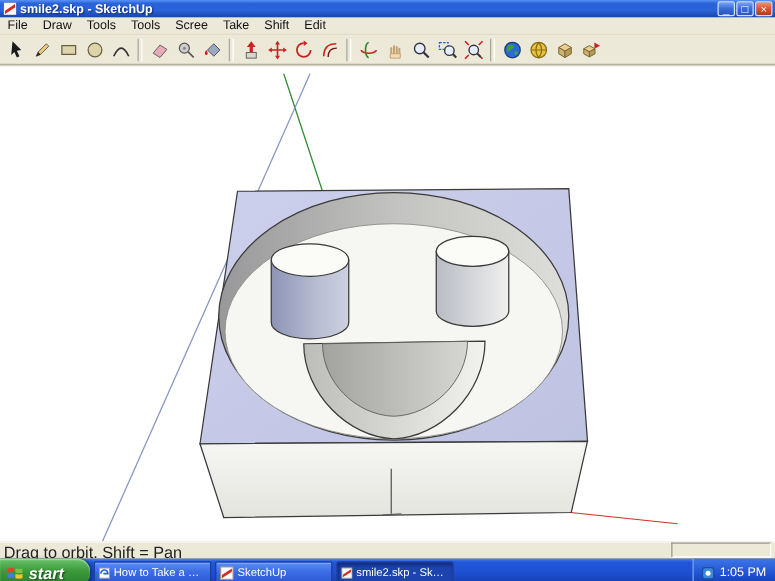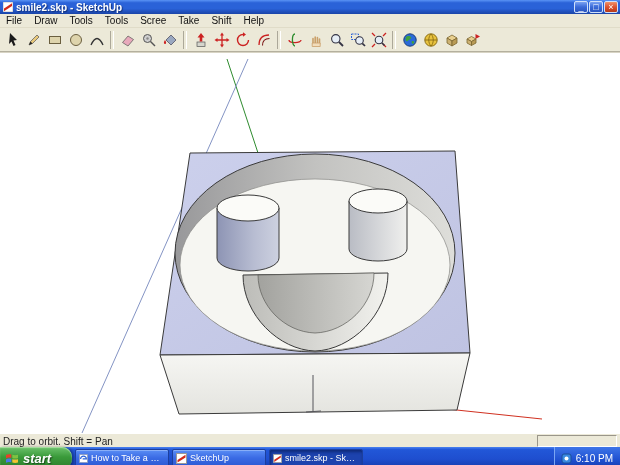--- a/index.html
+++ b/index.html
@@ -29,22 +29,22 @@
     background:transparent;border:1px solid transparent;padding:0;}
   .tbtn svg{display:block;}
   .tsep{width:2px;height:18px;flex:0 0 2px;margin:0 3px;
     border-left:1px solid #aca899;border-right:1px solid #fff;}
 
   
   .viewport{flex:1 1 auto;background:#fff;position:relative;border-top:1px solid #d8d4c4;}
   .viewport svg{display:block;}
 
   
-  .statusbar{height:13px;flex:0 0 13px;background:#ece9d8;display:flex;align-items:flex-end;
-    font-size:10px;color:#222;padding:0 3px;border-top:1px solid #fff;}
+  .statusbar{height:13px;flex:0 0 13px;background:#ece9d8;display:flex;align-items:flex-start;
+    font-size:13px;color:#222;padding:0 3px;border-top:1px solid #fff;}
   .vcb{margin-left:auto;width:78px;height:10px;background:#ece9d8;
     border-top:1px solid #9a968a;border-left:1px solid #9a968a;
     border-bottom:1px solid #fff;border-right:1px solid #fff;}
 
   
   .taskbar{height:22px;flex:0 0 22px;display:flex;align-items:center;
     background:linear-gradient(180deg,#4a82f0 0%,#2257d8 12%,#1e4ecf 55%,#143aa8 100%);}
   .start{height:22px;width:72px;flex:0 0 72px;display:flex;align-items:center;gap:4px;
     padding:0 10px 0 5px;border:0;border-radius:0 10px 10px 0;
     background:linear-gradient(180deg,#6cc26c 0%,#3a9a3a 45%,#2c7c2c 100%);
@@ -79,21 +79,21 @@
   </div>
 
   <div class="menubar">
     <span class="mitem">File</span>
     <span class="mitem">Draw</span>
     <span class="mitem">Tools</span>
     <span class="mitem">Tools</span>
     <span class="mitem">Scree</span>
     <span class="mitem">Take</span>
     <span class="mitem">Shift</span>
-    <span class="mitem">Help</span>
+    <span class="mitem">Edit</span>
   </div>
 
   <div class="toolbar">
     <button class="tbtn" title="Select">
       <svg width="16" height="16" viewBox="0 0 16 16">
         <path d="M5 1 L12 8 L8.5 8.5 L10.5 13 L8.5 14 L6.5 9.5 L4 12 Z" fill="#1a1a1a"></path>
         </svg>
     </button>
     <button class="tbtn" title="Line">
       <svg width="16" height="16" viewBox="0 0 16 16">
@@ -327,17 +327,17 @@
         <path d="M1.5 7 L9.5 1.8 V4.4 L1.5 9.6 Z" fill="#d42a1a"></path>
       </svg>
       <span class="tlabel">smile2.skp - SketchUp</span>
     </button>
 
     <div class="tray">
       <svg width="11" height="11" viewBox="0 0 11 11">
         <rect x="1" y="1" width="9" height="9" rx="2" fill="#3a8ae0" stroke="#1c4f9a"></rect>
         <circle cx="5.5" cy="5.5" r="2" fill="#fff"></circle>
       </svg>
-      <span>6:10 PM</span>
+      <span>1:05 PM</span>
     </div>
   </div>
 
 </div>
 
 </body></html>

